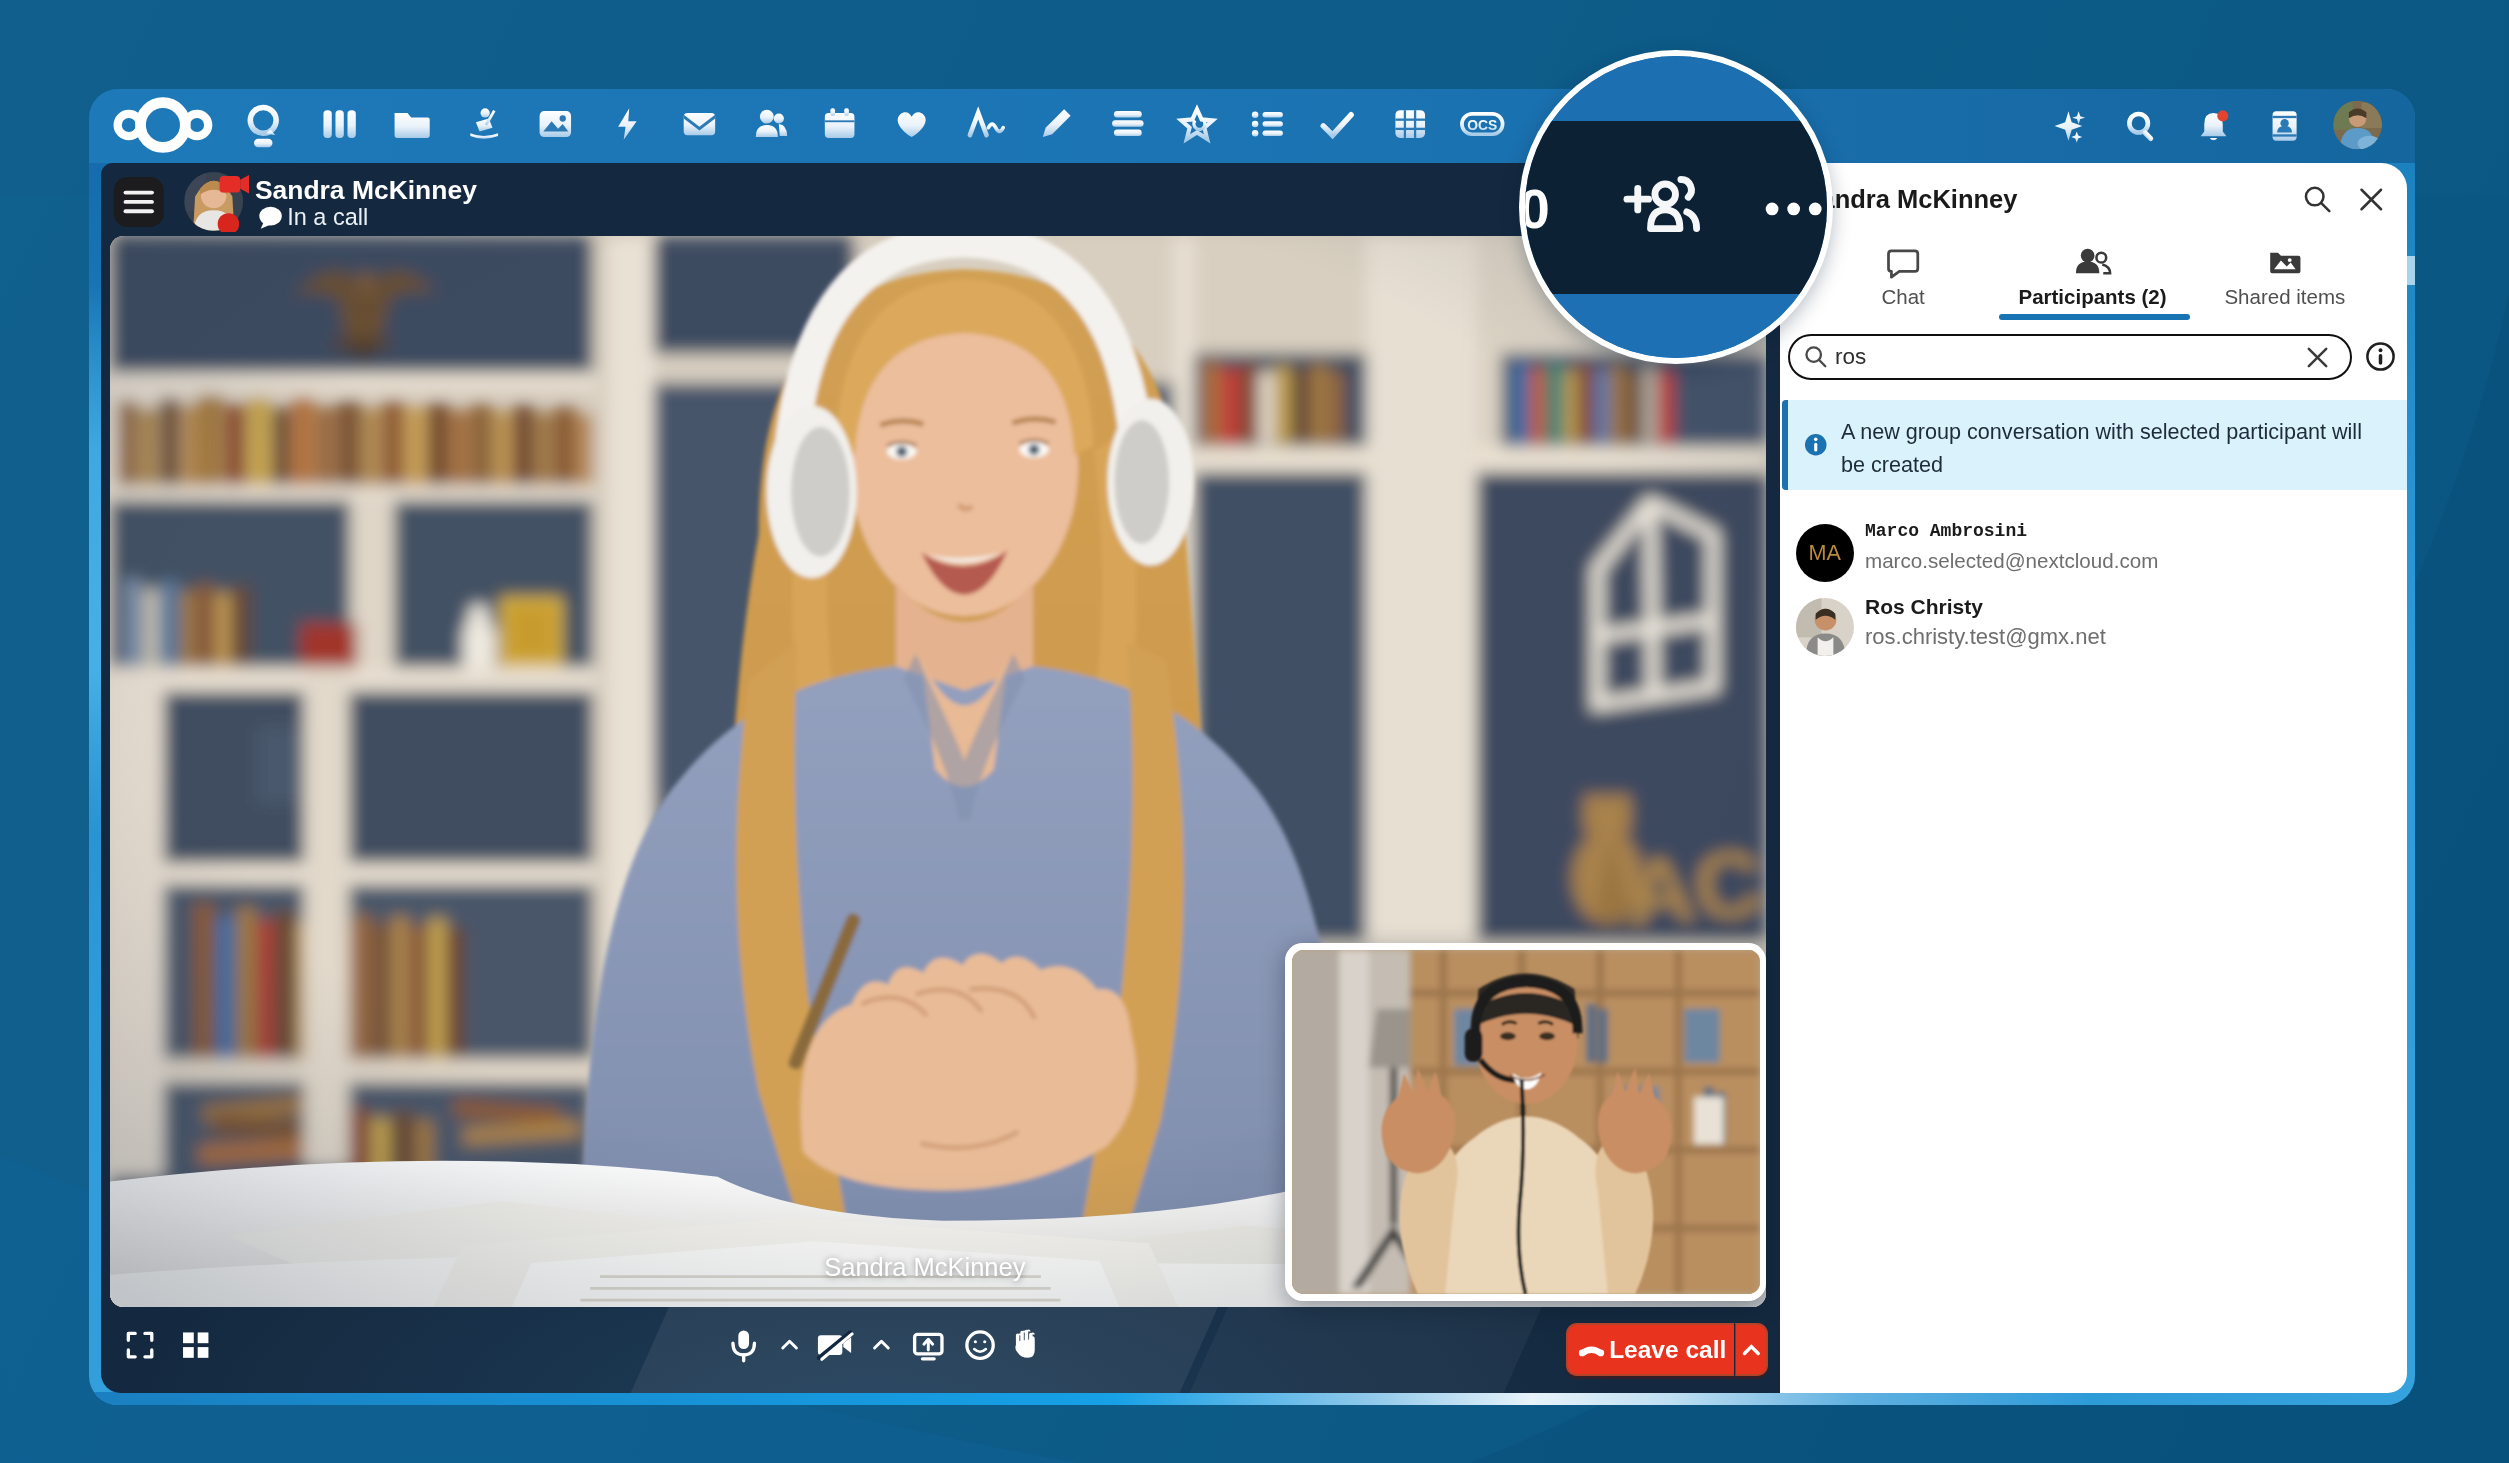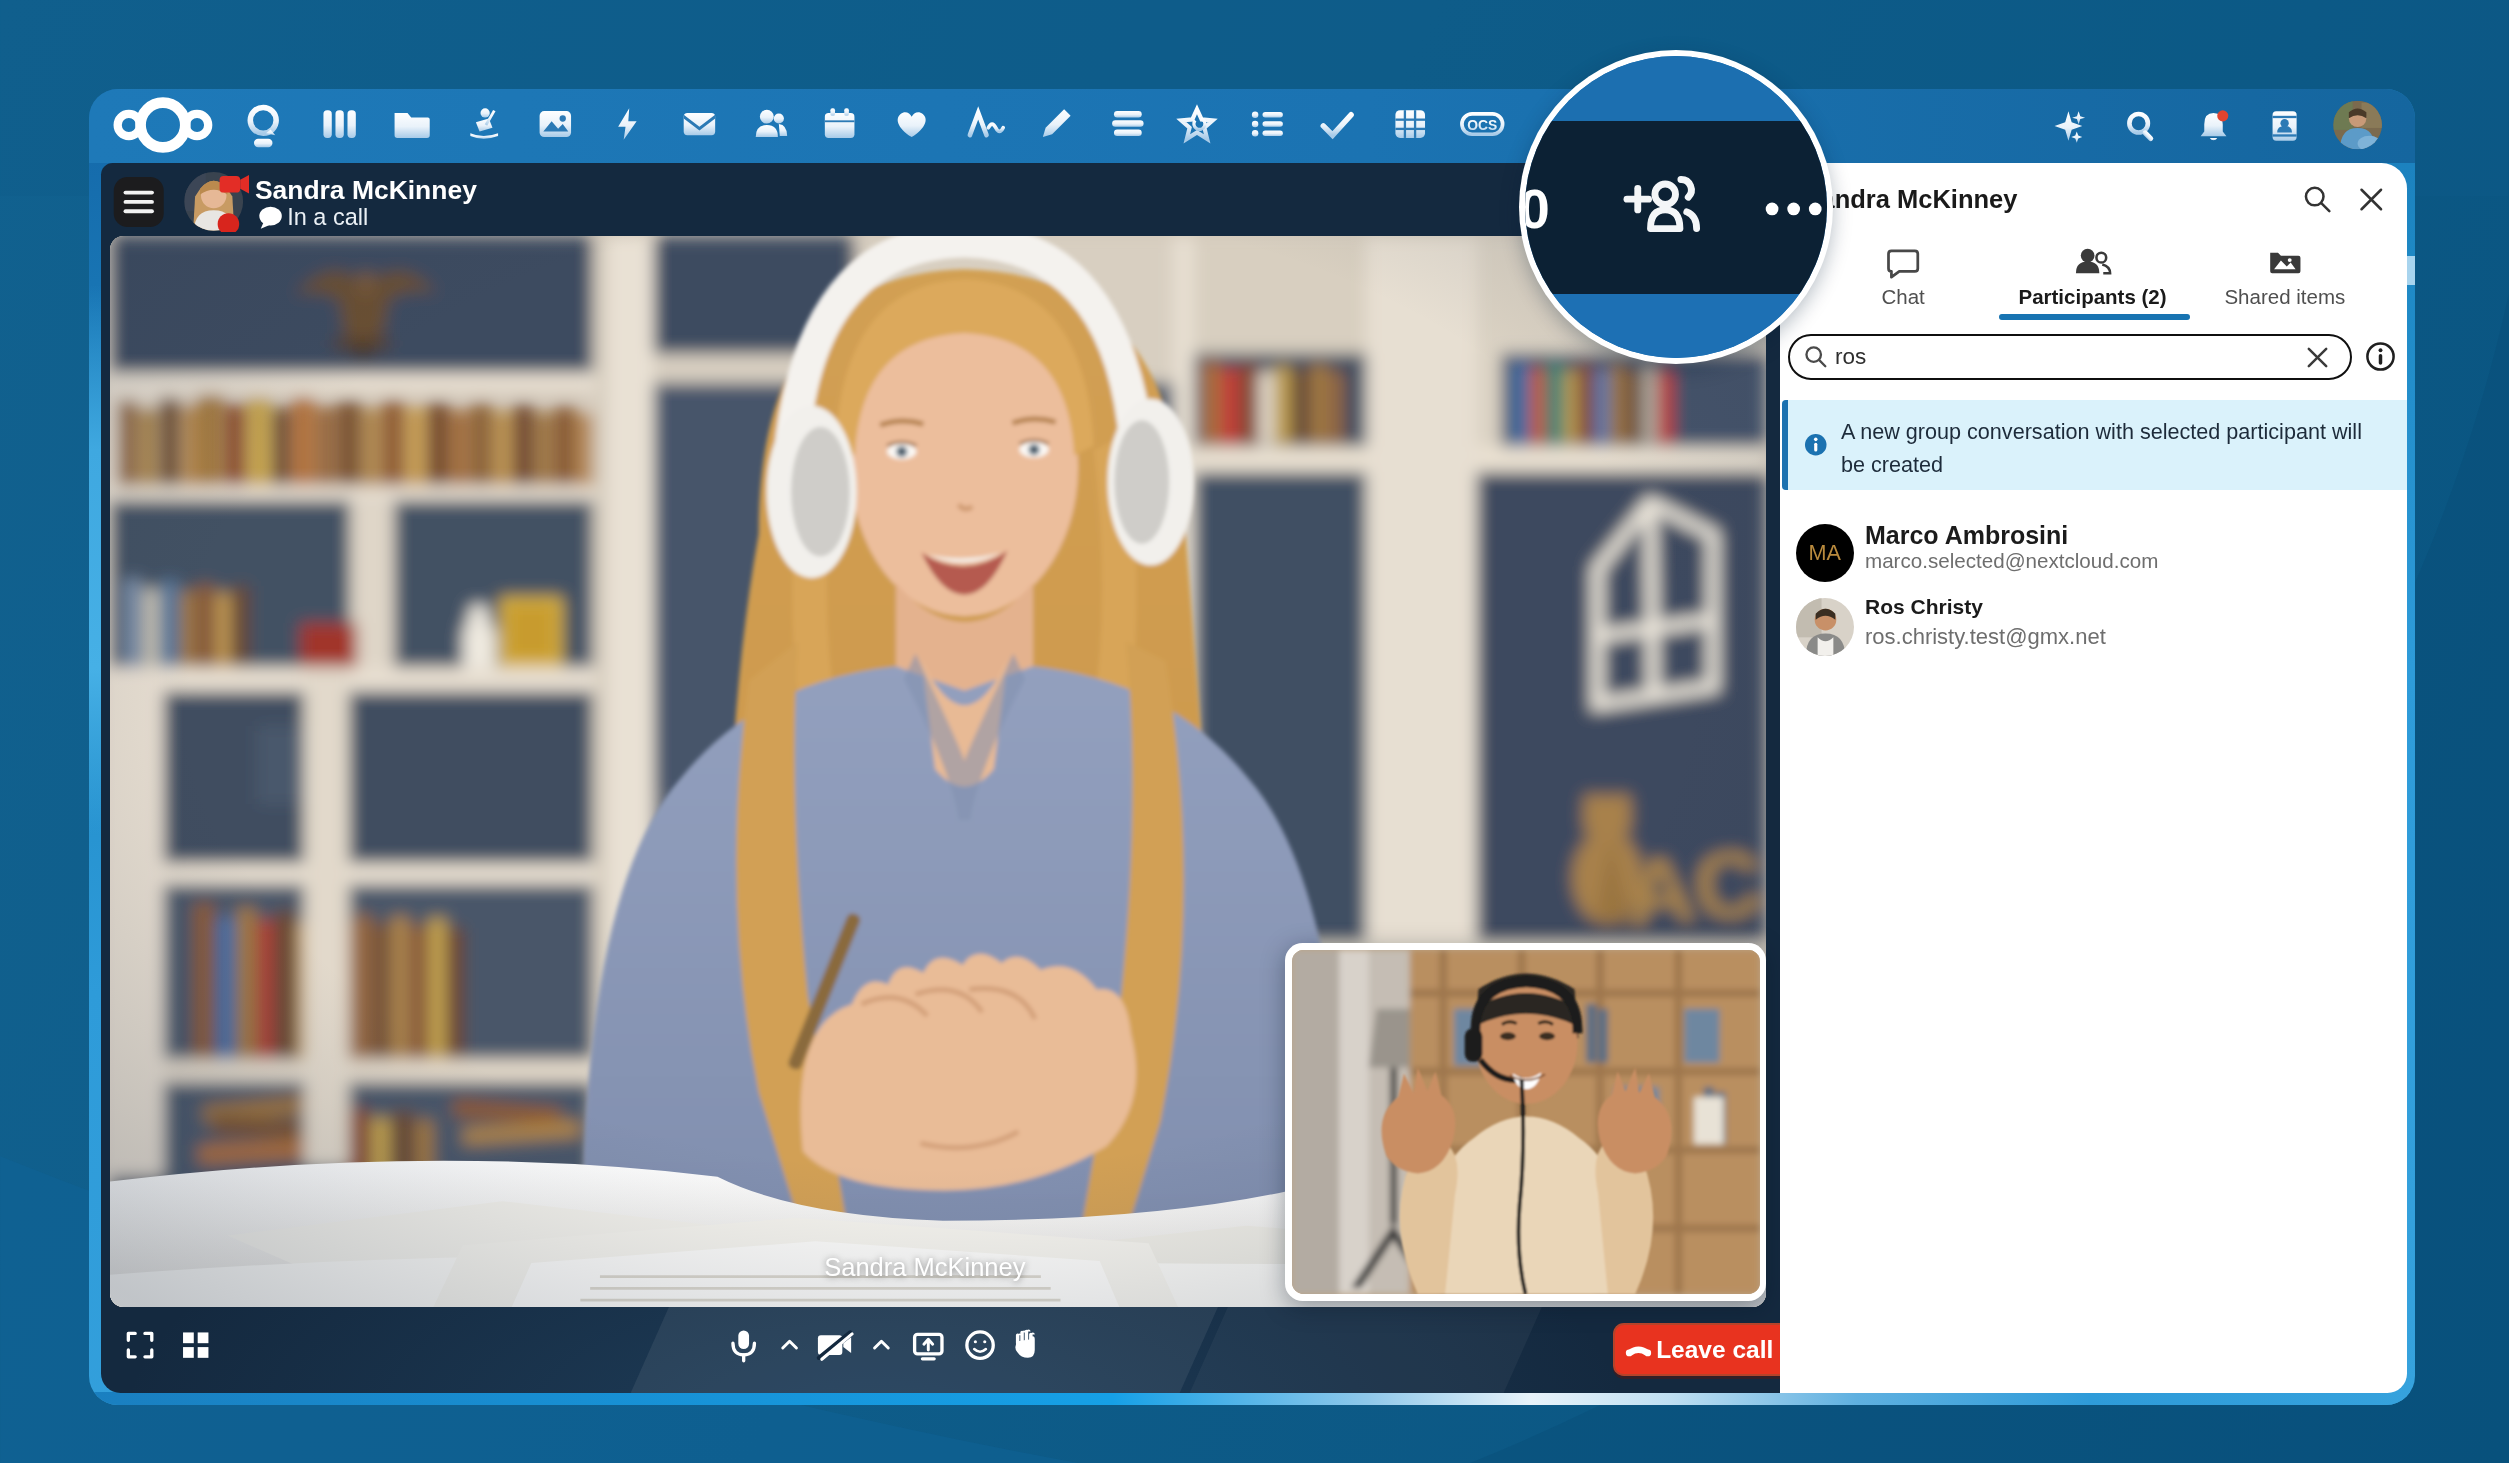--- a/index.html
+++ b/index.html
@@ -634,21 +634,21 @@
         </g>
 
         <g transform="translate(944,37)">
           <path d="M-8.5,-2 L-8.5,-10 M-4,-3 L-4,-13 M0.5,-3 L0.5,-14 M5,-2 L5,-11" stroke-width="3.6"></path>
           <path d="M-8.5,-4 Q-13,2 -9,7 Q-5,13 2,13 Q9,13 9,5 L9,-6 Q9,-9 7,-9 Q5,-9 5,-6" fill="#FFFFFF" stroke="none"></path>
           <path d="M-8.5,-10 a2 2 0 0 1 4,0 M-4,-13 a2 2 0 0 1 4.2,0 M0.5,-14 a2 2 0 0 1 4.2,0 M5,-11 a2 2 0 0 1 4,0" fill="#FFFFFF" stroke="none"></path>
         </g>
       </g>
     </svg>
 
-    <div class="abs" style="left:1477px;top:1234px;width:289px;height:53px;margin-left:47px;">
+    <div class="abs" style="left:1477px;top:1234px;width:289px;height:53px;">
       <div class="abs" style="left:0;top:0;width:168px;height:53px;background:#E8331F;border-radius:10.8px 0 0 10.8px;border:2px solid #B5432A;border-right:none;box-shadow:0 2.9px 0 rgba(90,20,10,0.45);"></div>
       <div class="abs" style="left:169px;top:0;width:33px;height:53px;background:#E8331F;border-radius:0 10.8px 10.8px 0;border:2px solid #B5432A;border-left:1.5px solid #9E2A17;box-shadow:0 2.9px 0 rgba(90,20,10,0.45);"></div>
       <svg class="abs" style="left:0;top:0" width="202" height="53" viewBox="0 0 206 54">
         <path d="M15,28 Q26,20 37,28 L33,33 Q26,28 19,33 Z" fill="#FFFFFF"></path>
         <circle cx="16.5" cy="30.5" r="3.4" fill="#FFFFFF"></circle>
         <circle cx="35.5" cy="30.5" r="3.4" fill="#FFFFFF"></circle>
         <text x="44" y="36" font-size="25" font-weight="bold" fill="#FFFFFF" font-family="Liberation Sans, sans-serif">Leave call</text>
         <path d="M182,31 L189,24 L196,31" stroke="#FFFFFF" stroke-width="3.5" fill="none" stroke-linecap="round"></path>
       </svg>
     </div>
@@ -712,21 +712,21 @@
         <div class="abs" style="left:0;top:0;width:5.9px;height:90px;background:#1C72B0;"></div>
         <svg class="abs" style="left:21.6px;top:33px" width="23.5" height="23.5" viewBox="0 0 24 24">
           <circle cx="12" cy="12" r="11" fill="#1B72B0"></circle>
           <circle cx="12" cy="6.5" r="1.8" fill="#fff"></circle>
           <rect x="10.4" y="10" width="3.2" height="9" rx="1.6" fill="#fff"></rect>
         </svg>
         <div class="abs" style="left:59px;top:14.7px;width:534px;font-size:21.6px;line-height:33px;color:#1D2B3A;">A new group conversation with selected participant will be created</div>
       </div>
 
       <div class="abs" style="left:15.7px;top:361px;width:58px;height:58px;border-radius:50%;background:#000000;text-align:center;line-height:58px;font-size:21.6px;color:#B98A3D;">MA</div>
-      <div class="abs" style="left:85px;top:358px;font-size:25px;font-weight:bold;color:#1B1B1B;">Marco Ambrosini</div>
+      <div class="abs" style="left:85px;top:358px;font-size:18px;font-weight:bold;color:#1B1B1B;font-family:Liberation Mono, monospace;">Marco Ambrosini</div>
       <div class="abs" style="left:85px;top:386px;font-size:20.6px;color:#6E6E6E;">marco.selected@nextcloud.com</div>
       <div class="abs" style="left:15.7px;top:435px;width:58px;height:58px;border-radius:50%;overflow:hidden;">
         <svg width="58" height="58" viewBox="0 0 59 59">
           <rect width="59" height="59" fill="#D8D2C8"></rect>
           <rect x="0" y="0" width="26" height="40" fill="#C2BCB0"></rect>
           <circle cx="30" cy="22" r="11" fill="#C89068"></circle>
           <path d="M20,16 Q30,6 40,16 L40,22 Q30,14 20,22 Z" fill="#3A2E22"></path>
           <path d="M10,59 Q10,36 30,36 Q50,36 50,59 Z" fill="#8A8A88"></path>
           <path d="M22,40 Q30,48 38,40 L38,59 L22,59 Z" fill="#F2F0EC"></path>
         </svg>

